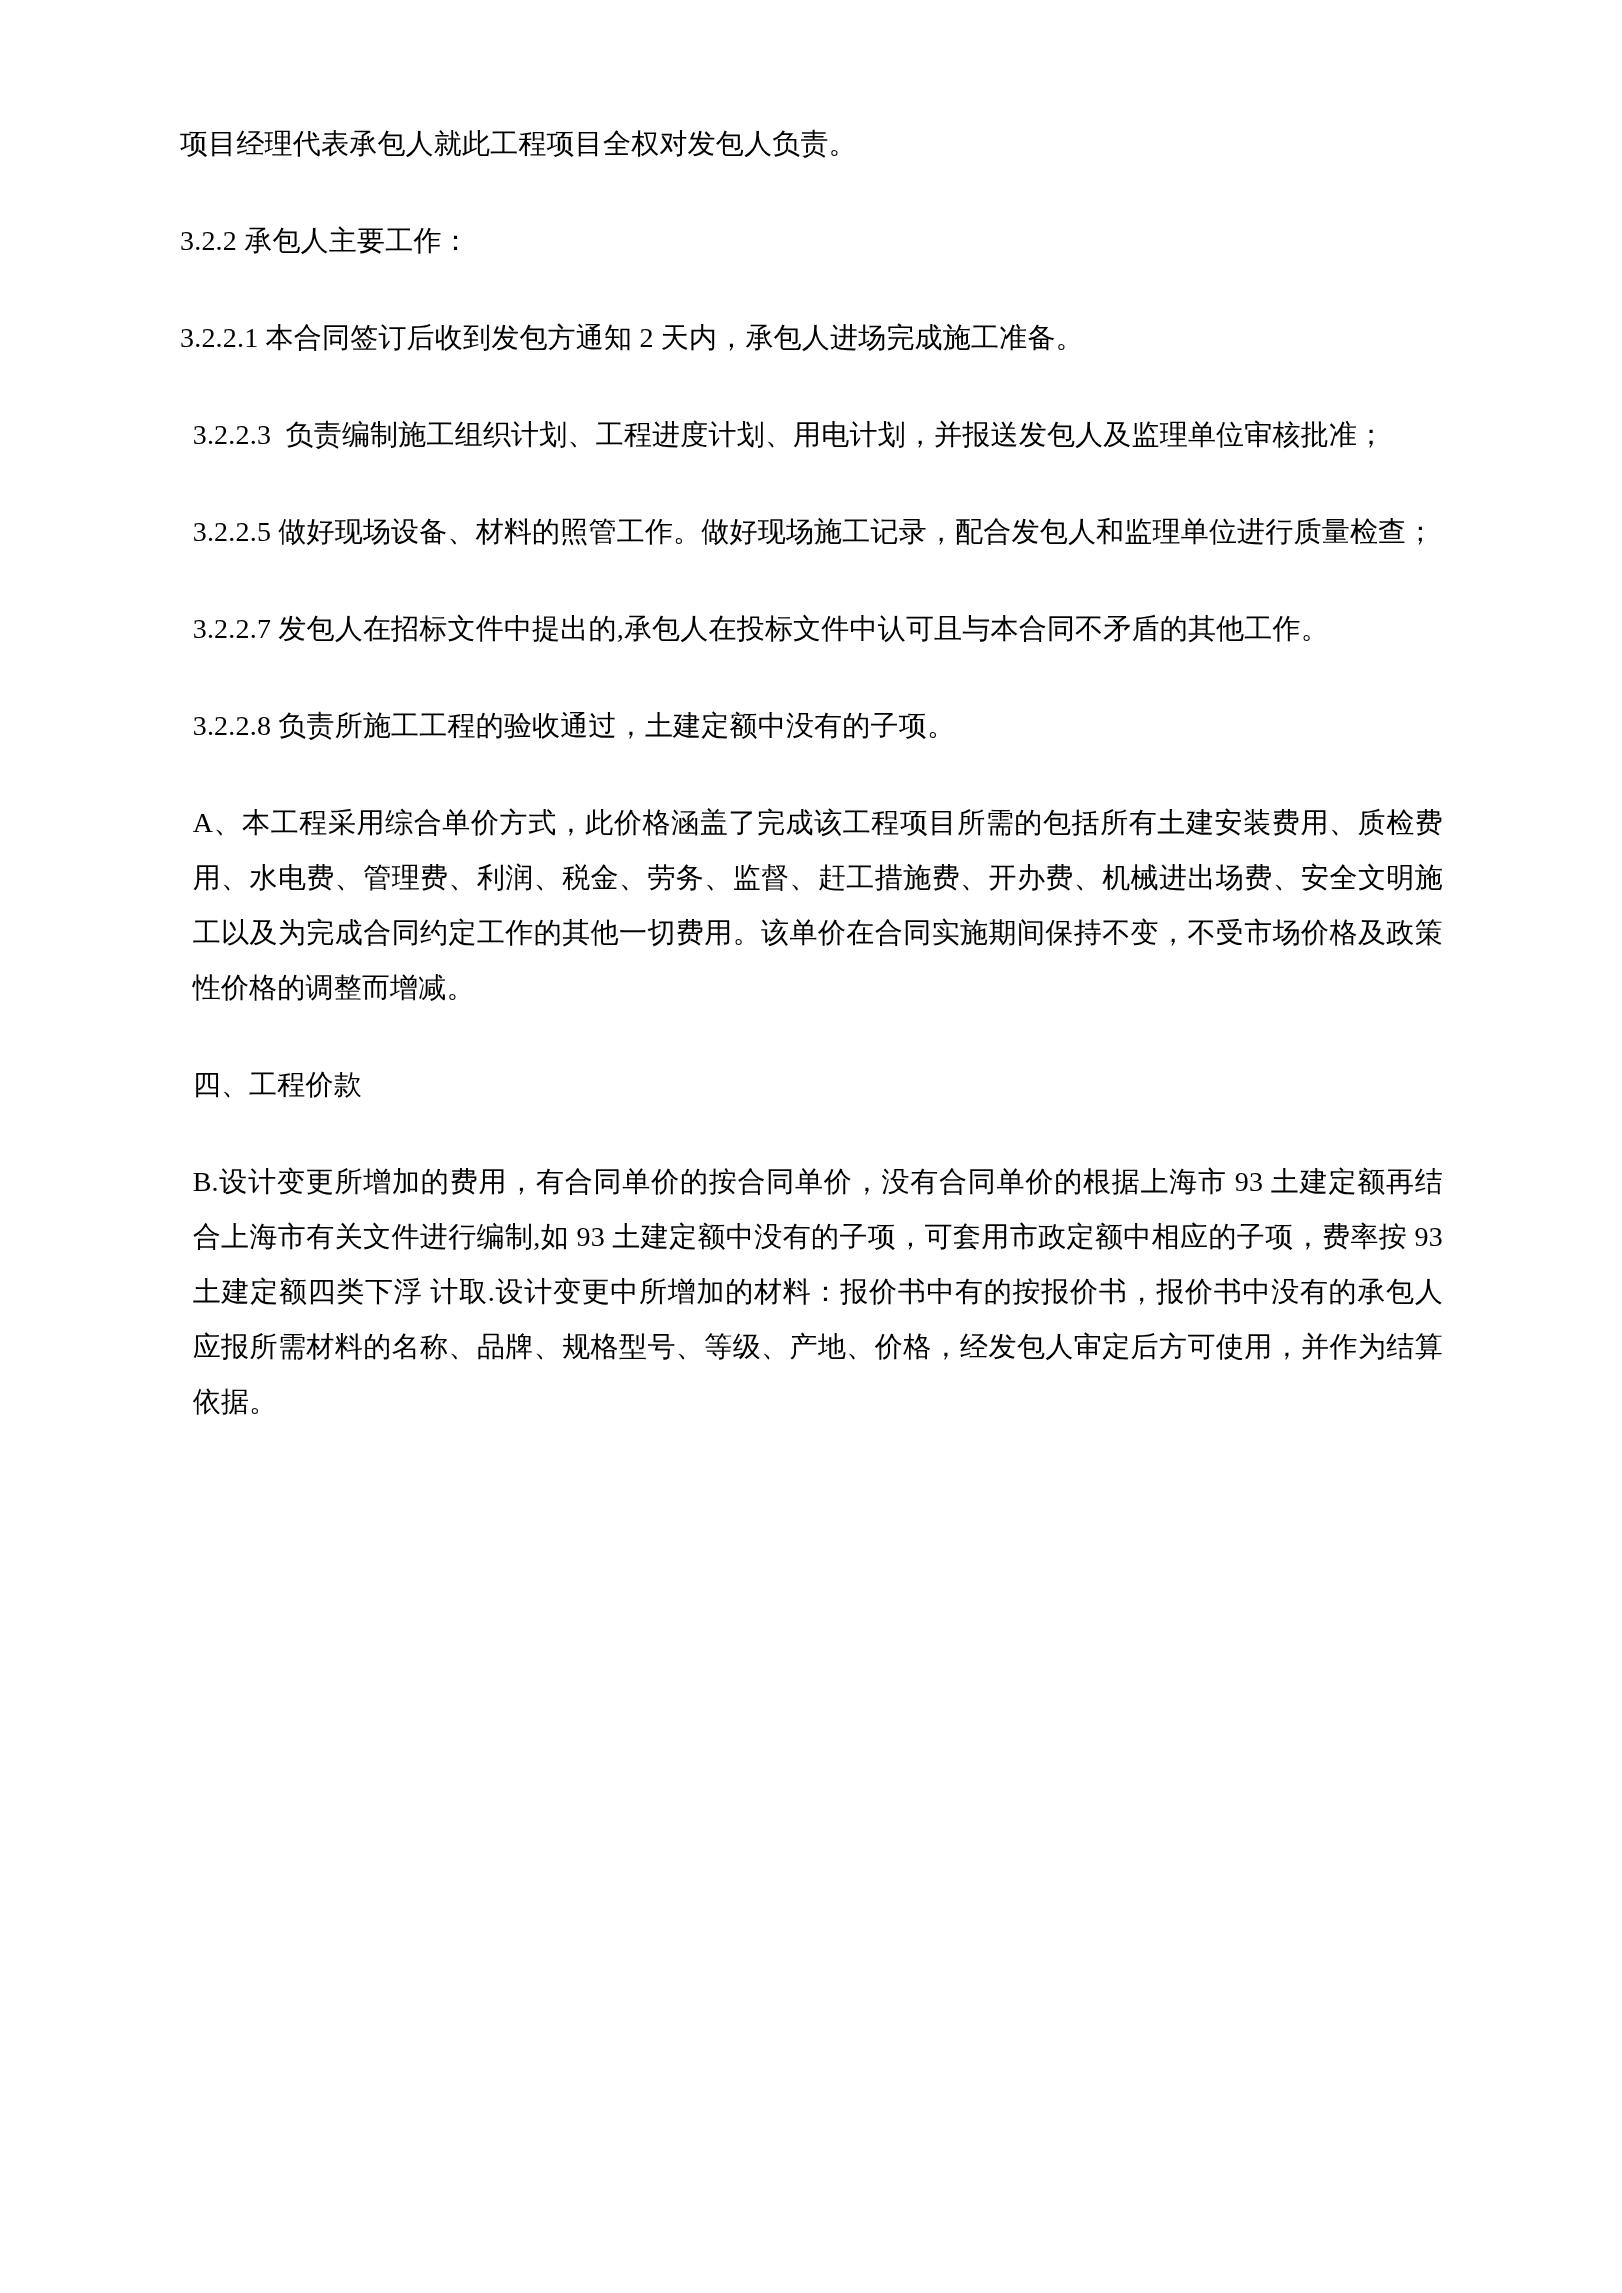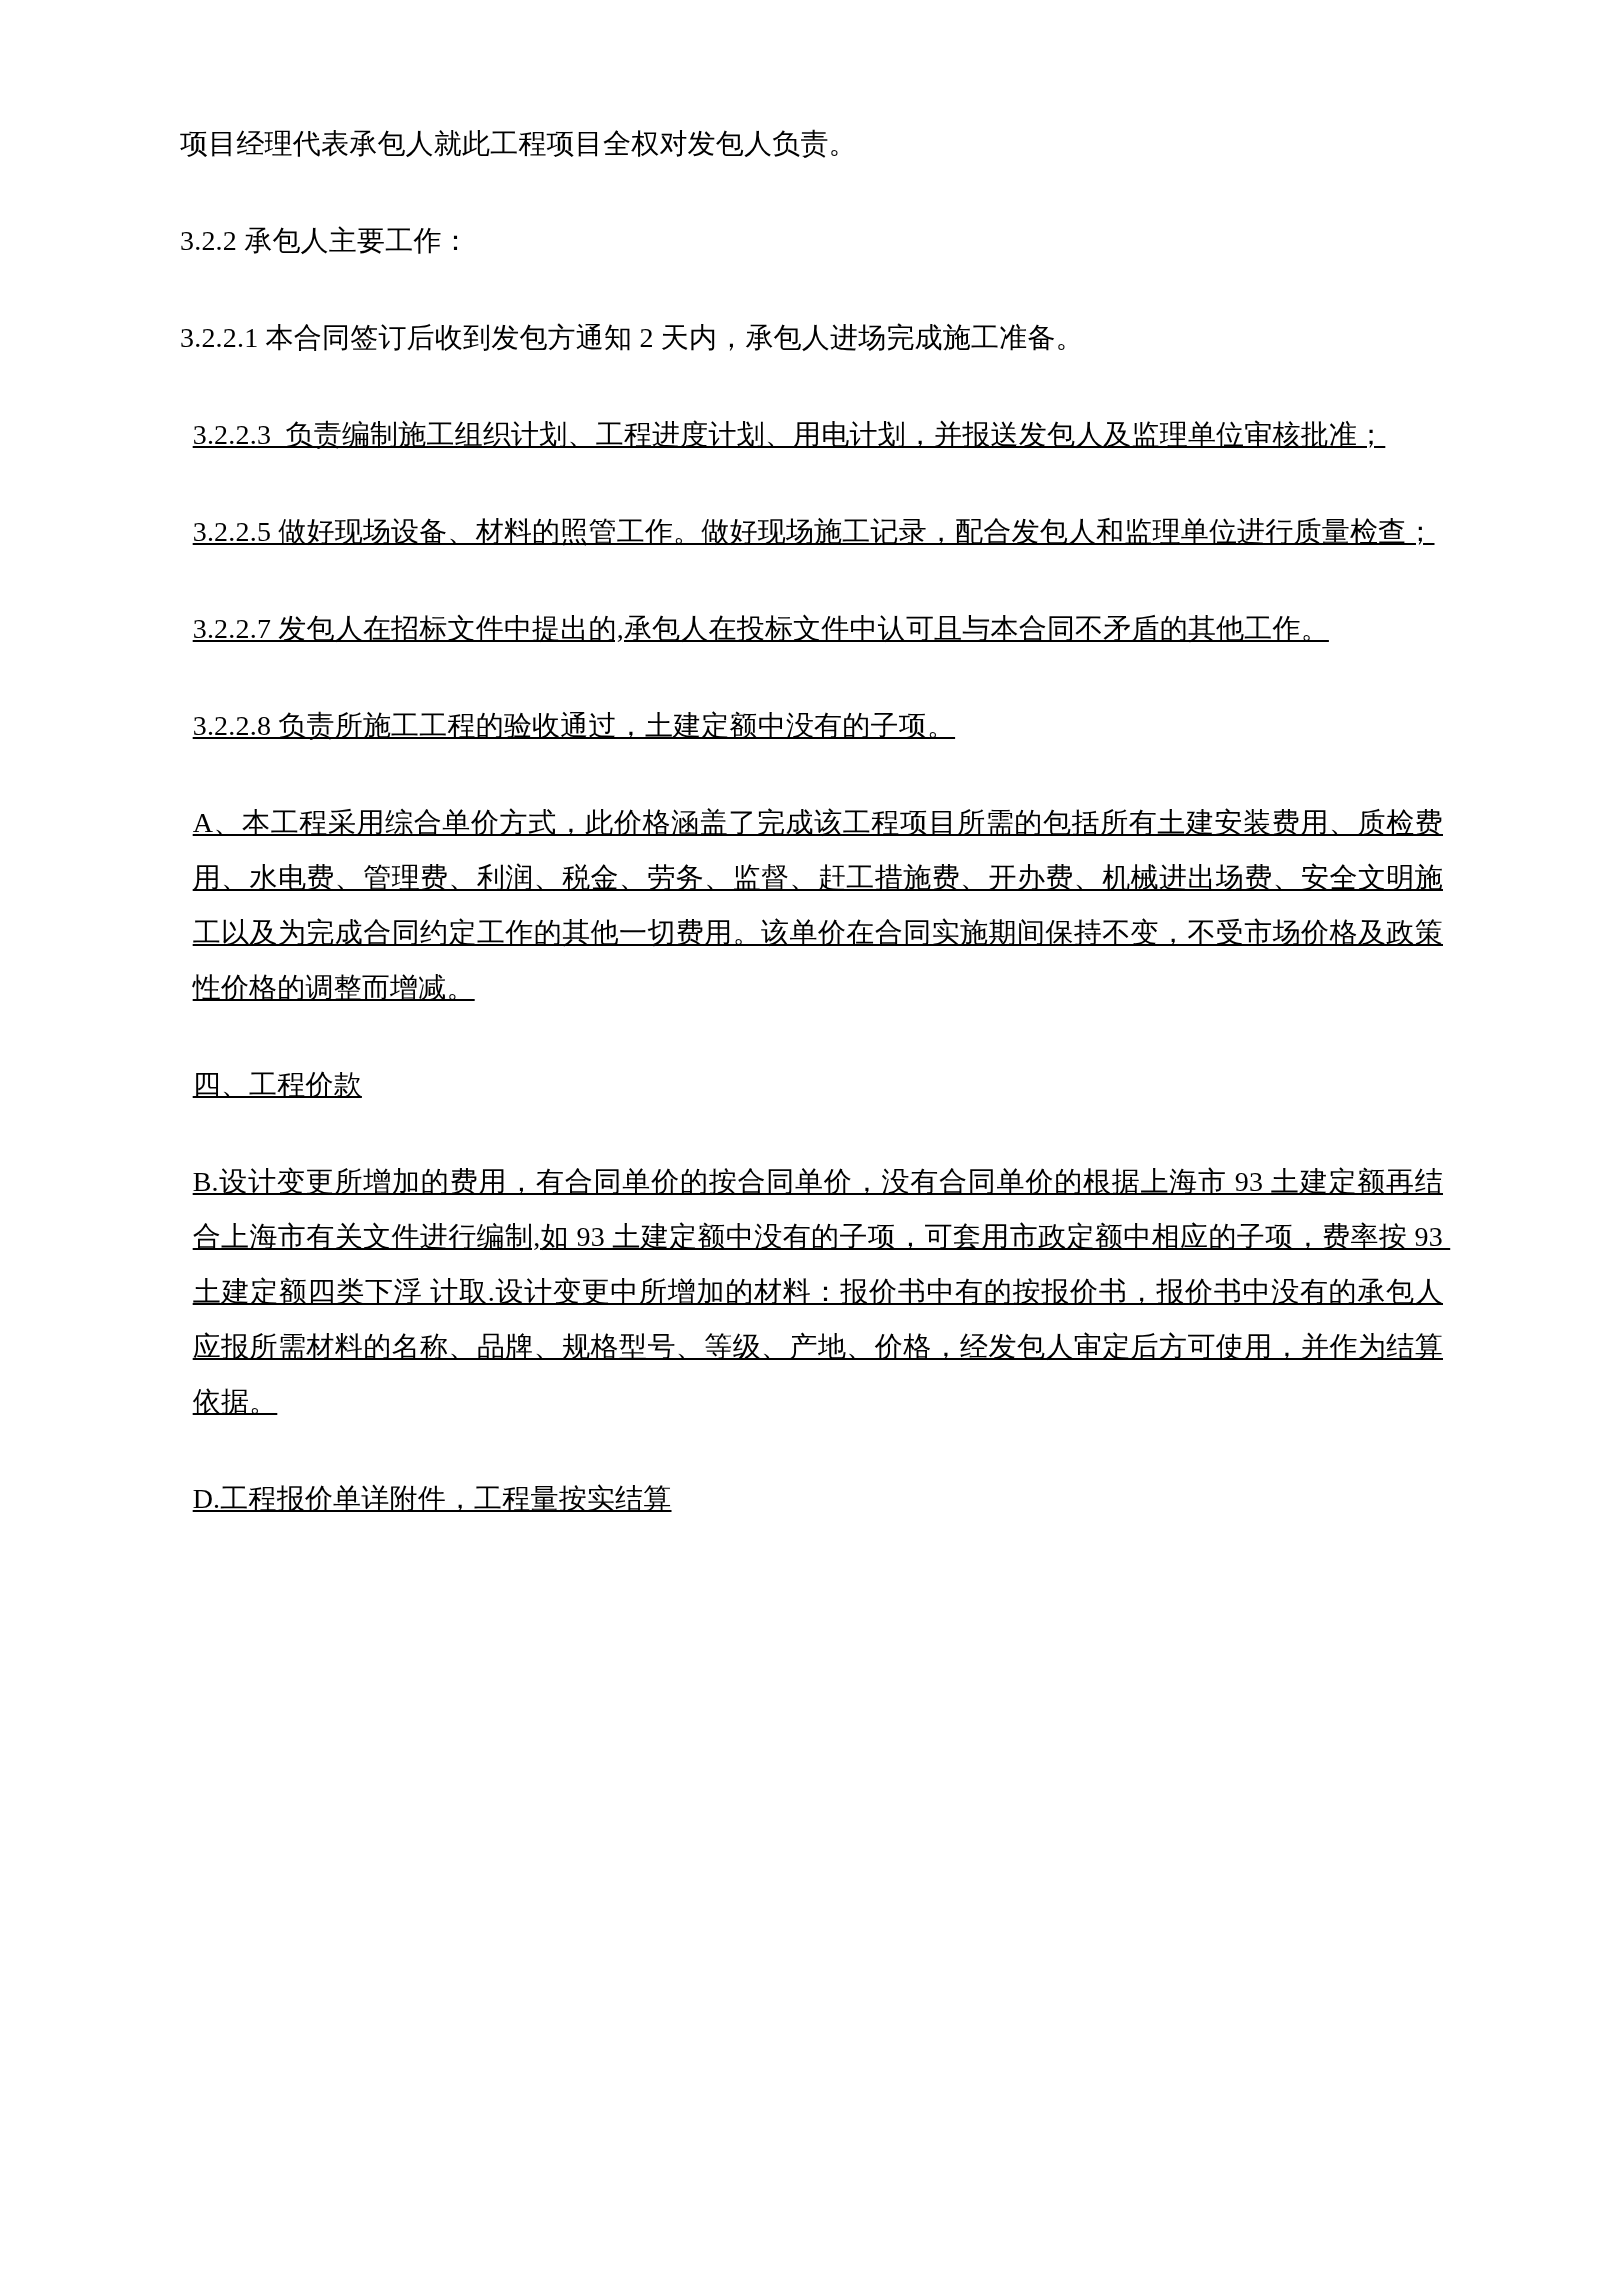--- a/index.html
+++ b/index.html
@@ -30,21 +30,20 @@
     line-height: 55px;
     text-align: justify;
     text-justify: inter-ideograph;
     letter-spacing: 0.2px;
     color: #000000;
     white-space: pre-wrap;
   }
   p.indent2 {
     text-indent: 0;
     padding-left: 12.7px;
-    text-decoration: underline;
   }
   p.indent1 {
     text-indent: 0;
     padding-left: 0px;
   }
 </style>
 </head>
 <body>
 
 <div class="page">
@@ -66,17 +65,16 @@
     <p class="para indent2">3.2.2.7 发包人在招标文件中提出的,承包人在投标文件中认可且与本合同不矛盾的其他工作。</p>
 
     <p class="para indent2">3.2.2.8 负责所施工工程的验收通过，土建定额中没有的子项。</p>
 
     <p class="para indent2">A、本工程采用综合单价方式，此价格涵盖了完成该工程项目所需的包括所有土建安装费用、质检费用、水电费、管理费、利润、税金、劳务、监督、赶工措施费、开办费、机械进出场费、安全文明施工以及为完成合同约定工作的其他一切费用。该单价在合同实施期间保持不变，不受市场价格及政策性价格的调整而增减。</p>
 
     <p class="para indent2">四、工程价款</p>
 
     <p class="para indent2">B.设计变更所增加的费用，有合同单价的按合同单价，没有合同单价的根据上海市 93 土建定额再结合上海市有关文件进行编制,如 93 土建定额中没有的子项，可套用市政定额中相应的子项，费率按 93 土建定额四类下浮 计取.设计变更中所增加的材料：报价书中有的按报价书，报价书中没有的承包人应报所需材料的名称、品牌、规格型号、等级、产地、价格，经发包人审定后方可使用，并作为结算依据。</p>
 
-    <p class="para indent2">D.工程报价单详附件，工程量按实结算</p>
 
   </div>
 </div>
 
 
 </body></html>

